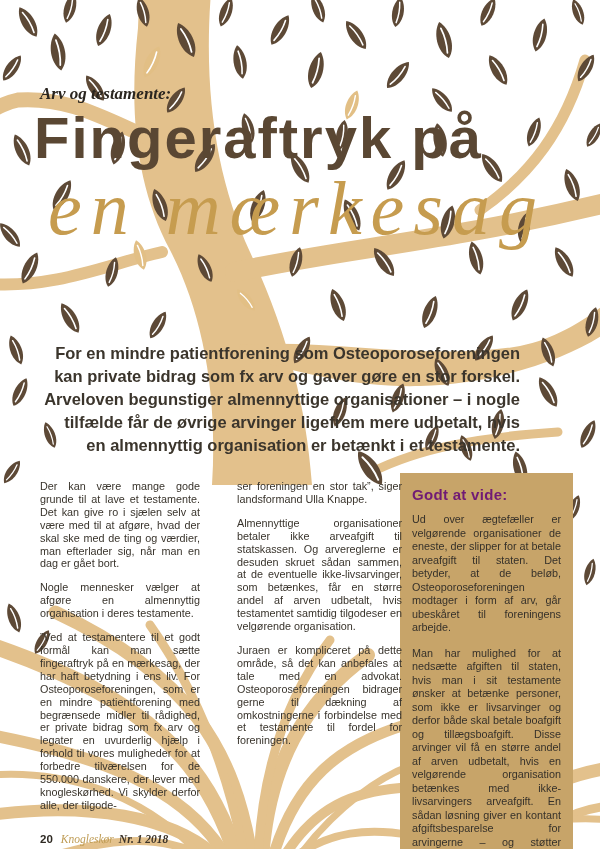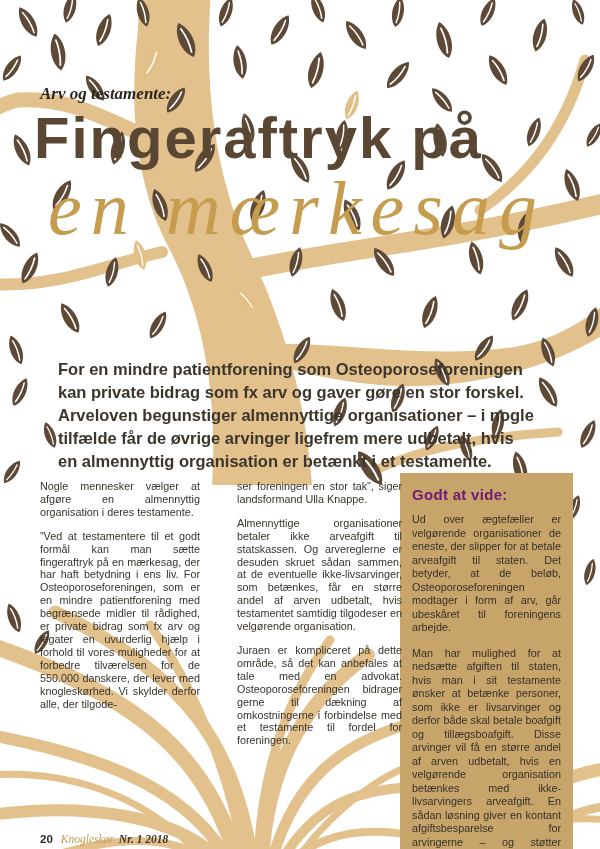--- a/index.html
+++ b/index.html
@@ -18,22 +18,22 @@
     position:absolute;left:34px;top:108px;width:560px;margin:0;
     font-size:58px;font-weight:bold;letter-spacing:2px;
     color:#5a4733;z-index:3;line-height:1.05;
   }
   .subtitle{
     position:absolute;left:48px;top:170px;width:560px;margin:0;
     font-family:"Liberation Serif",serif;font-style:italic;font-weight:normal;
     font-size:76px;letter-spacing:9px;color:#c69c4f;z-index:3;line-height:1.0;
   }
   .intro{
-    position:absolute;left:42px;top:342px;width:478px;margin:16px;
-    font-size:16.5px;font-weight:bold;line-height:23px;color:#3b352c;z-index:3;
+    position:absolute;left:42px;top:342px;width:478px;margin:0;
+    font-size:16.5px;font-weight:bold;line-height:23px;color:#3b352c;z-index:3;text-align:right;
   }
   .col{
     position:absolute;top:480px;z-index:3;
     font-size:10.8px;line-height:12.9px;text-align:justify;
   }
   .col p{margin:0 0 11px 0;}
   .col p.tight{margin:0;}
   .col1{left:40px;width:160px;}
   .col2{left:221px;width:165px;margin-left:16px;}
   .sidebar{
@@ -194,20 +194,21 @@
   </svg>
 
   <div class="kicker">Arv og testamente:</div>
 
   <h1 class="title">Fingeraftryk på</h1>
   <h1 class="subtitle">en mærkesag</h1>
 
   <p class="intro">For en mindre patientforening som Osteoporoseforeningen kan private bidrag som fx arv og gaver gøre en stor forskel. Arveloven begunstiger almennyttige organisationer – i nogle tilfælde får de øvrige arvinger ligefrem mere udbetalt, hvis en almennyttig organisation er betænkt i et testamente.</p>
 
   <div class="col col1">
+    <p>Der kan være mange gode grunde til at lave et testamente. Det kan give ro i sjælen selv at være med til at afgøre, hvad der skal ske med de ting og værdier, man efterlader sig, når man en dag er gået bort.</p>
     <p>Nogle mennesker vælger at afgøre en almennyttig organisation i deres testamente.</p>
     <p>”Ved at testamentere til et godt formål kan man sætte fingeraftryk på en mærkesag, der har haft betydning i ens liv. For Osteoporoseforeningen, som er en mindre patientforening med begrænsede midler til rådighed, er private bidrag som fx arv og legater en uvurderlig hjælp i forhold til vores muligheder for at forbedre tilværelsen for de 550.000 danskere, der lever med knogleskørhed. Vi skylder derfor alle, der tilgode-</p>
   </div>
 
   <div class="col col2">
     <p>ser foreningen en stor tak”, siger landsformand Ulla Knappe.</p>
     <p>Almennyttige organisationer betaler ikke arveafgift til statskassen. Og arvereglerne er desuden skruet sådan sammen, at de eventuelle ikke-livsarvinger, som betænkes, får en større andel af arven udbetalt, hvis testamentet samtidig tilgodeser en velgørende organisation.</p>
     <p class="tight">Juraen er kompliceret på dette område, så det kan anbefales at tale med en advokat. Osteoporoseforeningen bidrager gerne til dækning af omkostningerne i forbindelse med et testamente til fordel for foreningen.</p>
   </div>
 

